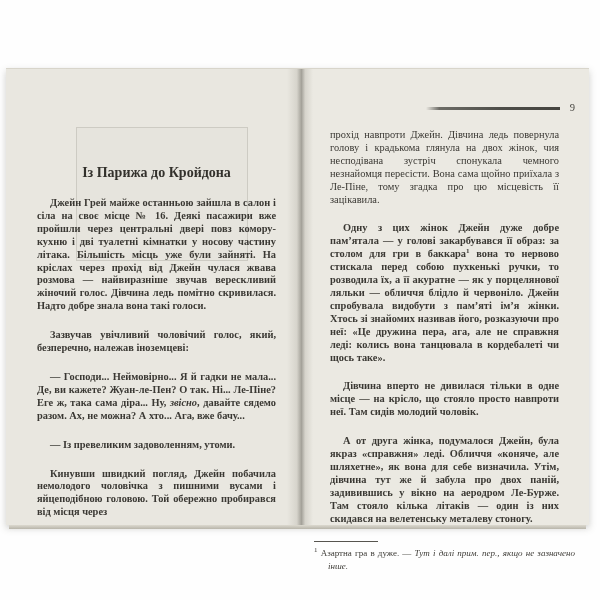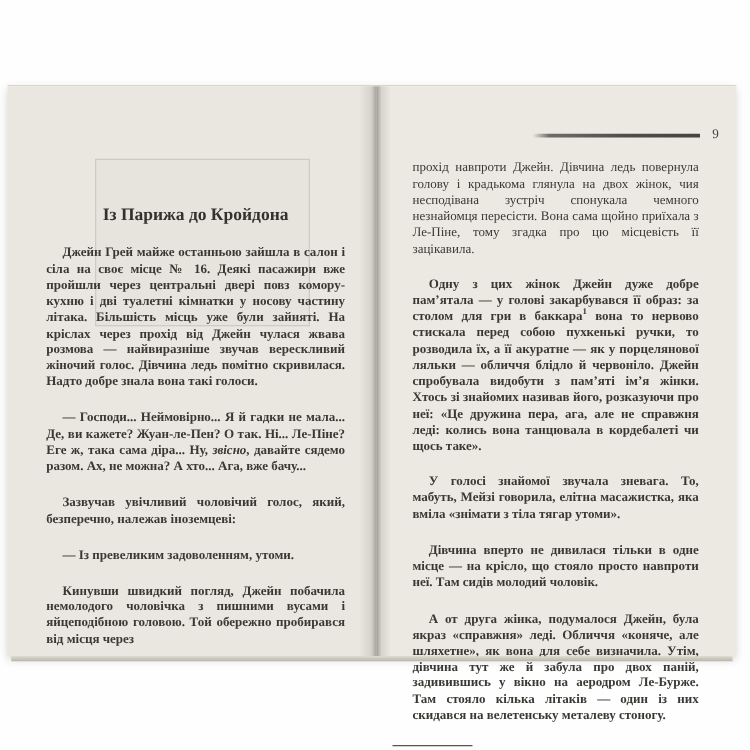--- a/index.html
+++ b/index.html
@@ -134,36 +134,35 @@
 <div class="photo">
   <div class="book">
 
     <div class="page left">
       <div class="ghost-box"></div>
       <div class="chapter-head">
         <div class="chapter-subtitle">Із Парижа до Кройдона</div>
       </div>
       <div class="body-text">
           <p class="ind"><span>Джейн Грей майже останньою зайшла в салон і сіла на своє місце № 16. Деякі пасажири вже пройшли через центральні двері повз комору-кухню і дві туалетні кімнатки у носову частину літака. Більшість місць уже були зайняті. На кріслах через прохід від Джейн чулася жвава розмова — найвиразніше звучав верескливий жіночий голос. Дівчина ледь помітно скривилася. Надто добре знала вона такі голоси.</span></p>
+          <p class="ind"><span>Зазвучав увічливий чоловічий голос, який, безперечно, належав іноземцеві:</span></p>
           <p class="ind"><span>— Господи... Неймовірно... Я й гадки не мала... Де, ви кажете? Жуан-ле-Пен? О так. Ні... Ле-Піне? Еге ж, така сама діра... Ну, </span><i>звісно</i><span>, давайте сядемо разом. Ах, не можна? А хто... Ага, вже бачу...</span></p>
-          <p class="ind"><span>Зазвучав увічливий чоловічий голос, який, безперечно, належав іноземцеві:</span></p>
           <p class="ind"><span>— Із превеликим задоволенням, утоми.</span></p>
           <p class="ind"><span>Кинувши швидкий погляд, Джейн побачила немолодого чоловічка з пишними вусами і яйцеподібною головою. Той обережно пробирався від місця через</span></p>
         </div>
     </div>
 
     <div class="page right">
       <div class="page-header">
         <div class="header-rule"></div>
         <div class="page-number">9</div>
       </div>
       <div class="body-text">
           <p class=""><span>прохід навпроти Джейн. Дівчина ледь повернула голову і крадькома глянула на двох жінок, чия несподівана зустріч спонукала чемного незнайомця пересісти. Вона сама щойно приїхала з Ле-Піне, тому згадка про цю місцевість її зацікавила.</span></p>
           <p class="ind"><span>Одну з цих жінок Джейн дуже добре пам’ятала — у голові закарбувався її образ: за столом для гри в баккара</span><sup>1</sup><span> вона то нервово стискала перед собою пухкенькі ручки, то розводила їх, а її акуратне — як у порцелянової ляльки — обличчя блідло й червоніло. Джейн спробувала видобути з пам’яті ім’я жінки. Хтось зі знайомих називав його, розказуючи про неї: «Це дружина пера, ага, але не справжня леді: колись вона танцювала в кордебалеті чи щось таке».</span></p>
-          <p class="ind"><span>У голосі знайомої звучала зневага. То, мабуть, Мейзі говорила, елітна масажистка, яка вміла «знімати з тіла тягар утоми».</span></p>
           <p class="ind"><span>Дівчина вперто не дивилася тільки в одне місце — на крісло, що стояло просто навпроти неї. Там сидів молодий чоловік.</span></p>
           <p class="ind"><span>А от друга жінка, подумалося Джейн, була якраз «справжня» леді. Обличчя «коняче, але шляхетне», як вона для себе визначила. Утім, дівчина тут же й забула про двох паній, задивившись у вікно на аеродром Ле-Бурже. Там стояло кілька літаків — один із них скидався на велетенську металеву стоногу.</span></p>
         </div>
       <div class="footnote">
         <div class="footnote-rule"></div>
         <p class="footnote-text"><sup>1</sup><span> Азартна гра в дуже. — </span><i>Тут і далі прим. пер., якщо не зазначено інше.</i></p>
       </div>
     </div>
 
   </div>

